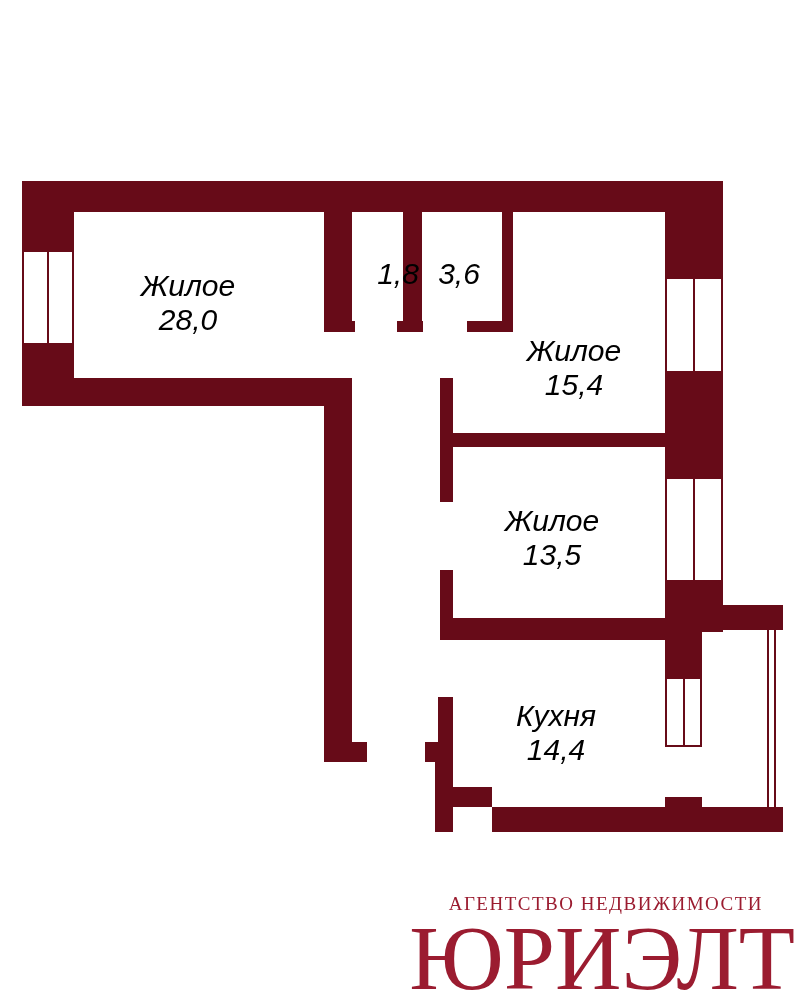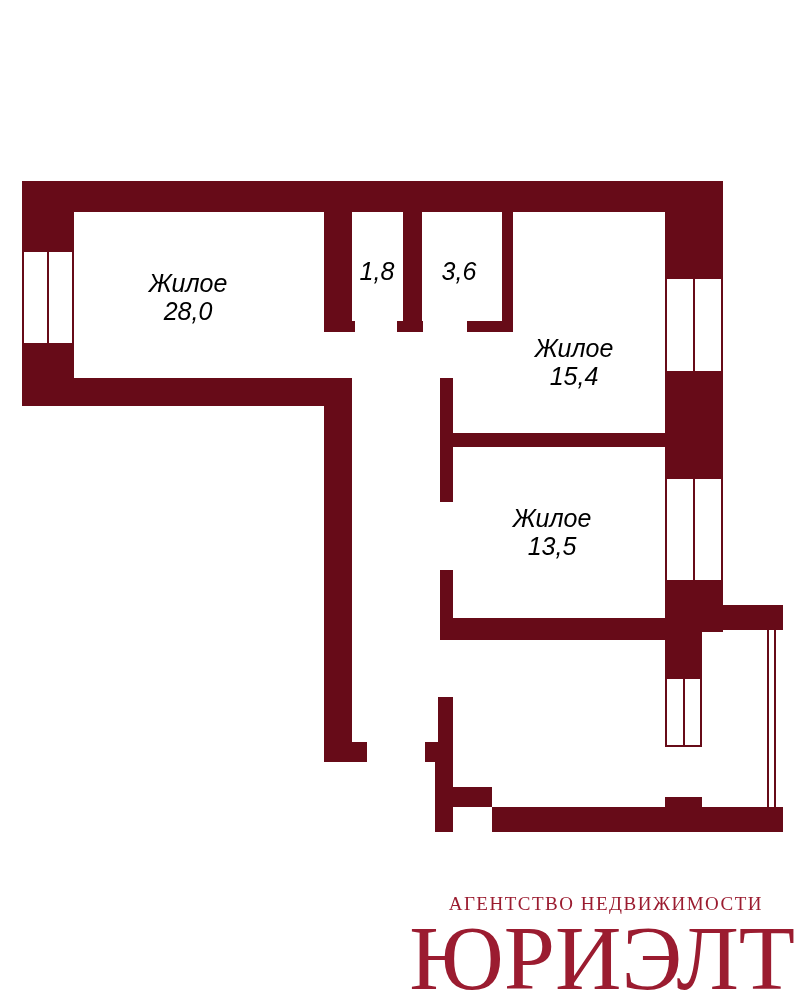--- a/index.html
+++ b/index.html
@@ -43,21 +43,21 @@
     background: #ffffff;
     border-left: 2px solid var(--wall-color, #670b18);
     border-right: 2px solid var(--wall-color, #670b18);
     box-sizing: border-box;
   }
   .room-label {
     position: absolute;
     transform: translateX(-50%);
     text-align: center;
     font-style: italic;
-    font-size: 25px;
+    font-size: 30px;
     line-height: 1.12;
     color: var(--label-color, #000000);
     white-space: nowrap;
   }
   .logo {
     position: absolute;
     top: 893px;
     right: 5px;
     text-align: right;
     color: var(--logo-color, #9b1c30);
@@ -120,32 +120,36 @@
         <div class="divider"></div>
       </div>
       <div class="window" style="left: 665px; top: 677px; width: 37px; height: 70px;">
         <div class="divider"></div>
       </div>
       <div class="railing" style="left: 767px; top: 630px; width: 9px; height: 177px;"></div>
       <div class="room-label" style="left: 188px; top: 269px;">
         <div>Жилое</div>
         <div>28,0</div>
       </div>
-      <div class="room-label" style="left: 377px; top: 257px;">
+      <div class="room-label" style="left: 398px; top: 257px;">
         <div>1,8</div>
       </div>
       <div class="room-label" style="left: 459px; top: 257px;">
         <div>3,6</div>
       </div>
       <div class="room-label" style="left: 574px; top: 334px;">
         <div>Жилое</div>
         <div>15,4</div>
       </div>
       <div class="room-label" style="left: 552px; top: 504px;">
         <div>Жилое</div>
         <div>13,5</div>
       </div>
+      <div class="room-label" style="left: 556px; top: 699px;">
+        <div>Кухня</div>
+        <div>14,4</div>
+      </div>
     </div>
   <div class="logo">
     <div class="logo-tagline">АГЕНТСТВО НЕДВИЖИМОСТИ</div>
     <div class="logo-brand">ЮРИЭЛТ</div>
   </div>
 </div>
 
 </body></html>

